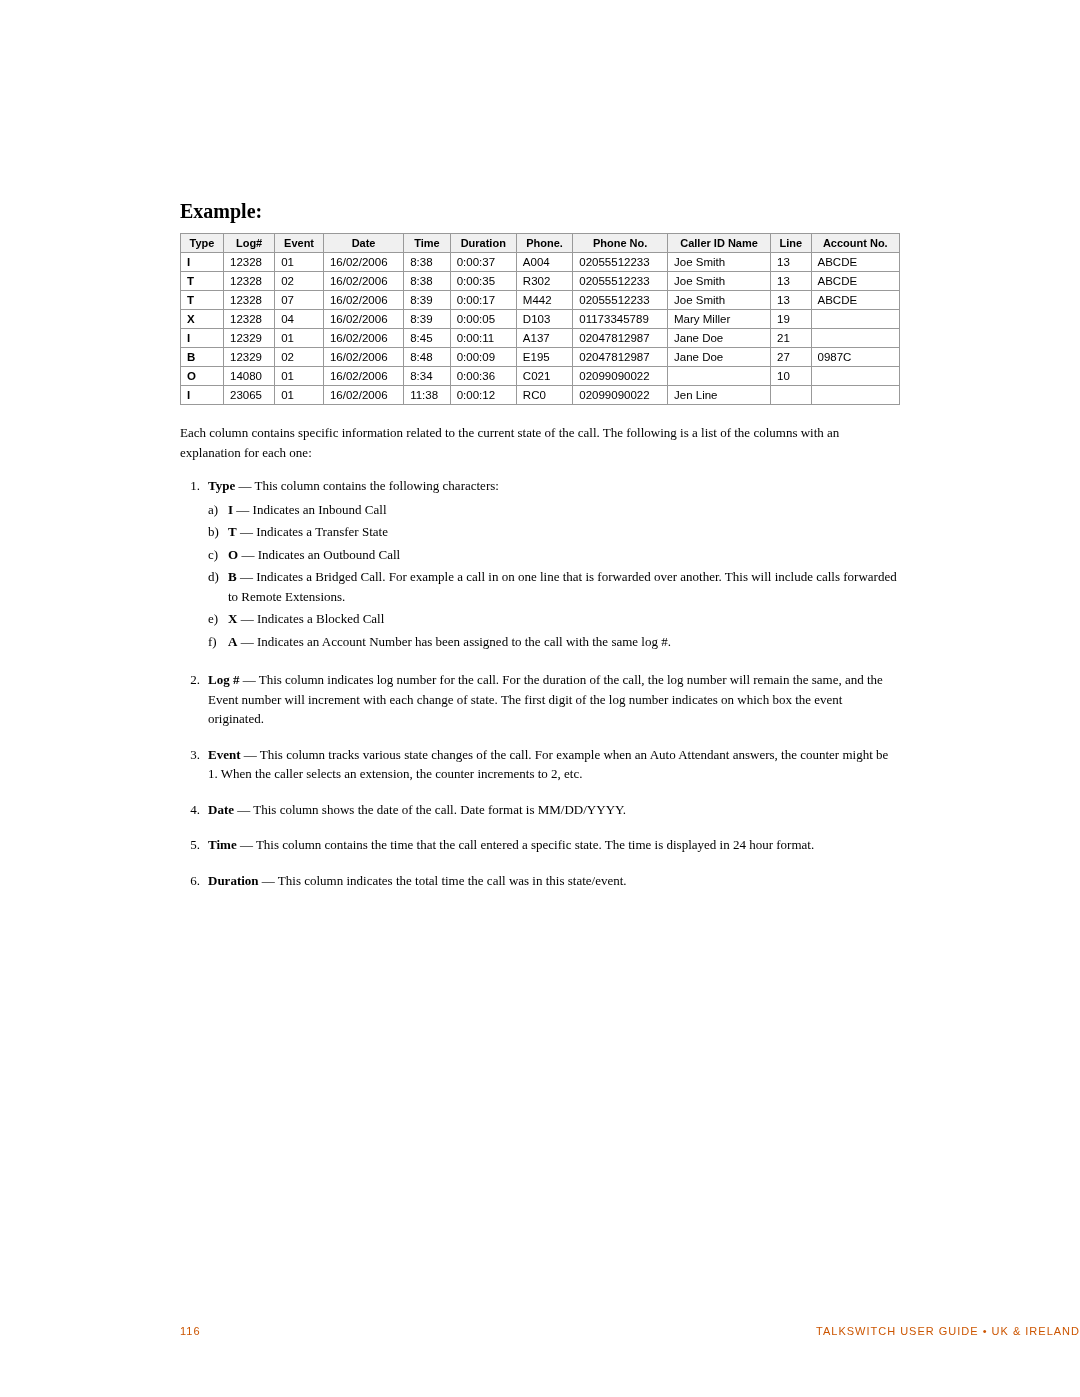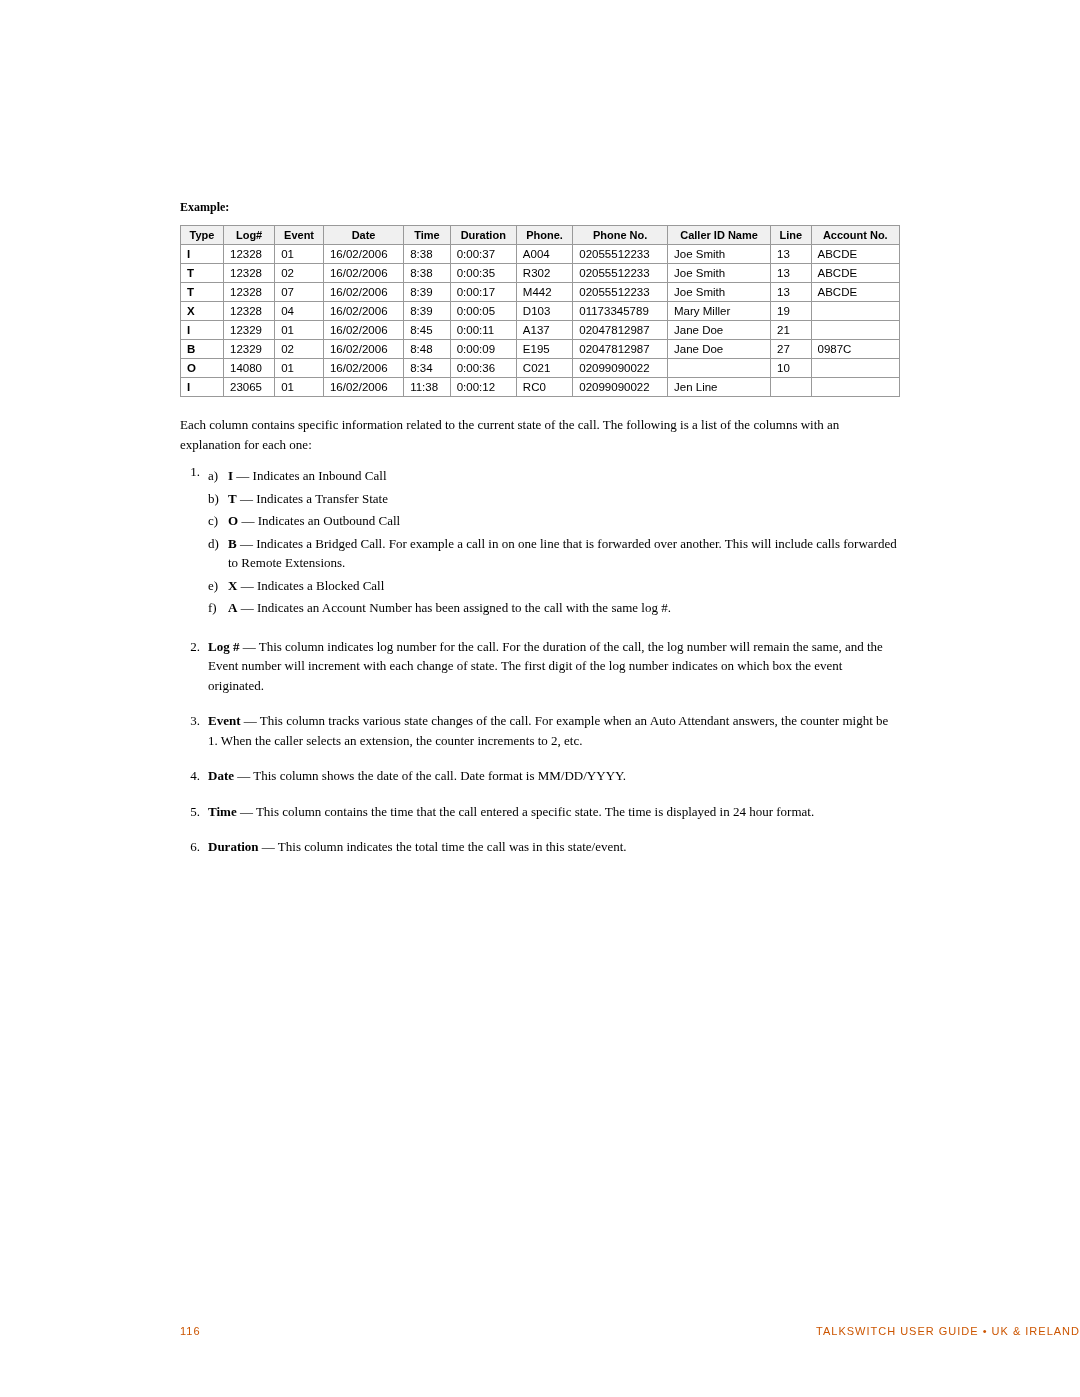--- a/index.html
+++ b/index.html
@@ -8,21 +8,21 @@
       font-family: Georgia, 'Times New Roman', serif;
       font-size: 13px;
       color: #000;
       width: 1080px;
       min-height: 1397px;
       padding: 200px 180px 100px 180px;
     }
 
     .example-label {
       font-weight: bold;
-      font-size: 12px;
+      font-size: 20px;
       margin-bottom: 10px;
     }
 
     .call-table {
       border-collapse: collapse;
       width: 100%;
       margin-bottom: 18px;
       font-size: 11.5px;
       font-family: Arial, Helvetica, sans-serif;
     }
@@ -39,21 +39,21 @@
       font-size: 11px;
     }
 
     .call-table td:first-child {
       font-weight: bold;
     }
 
     .description-text {
       font-size: 13px;
       line-height: 1.5;
-      margin-bottom: 8px;
+      margin-bottom: 14px;
     }
 
     .numbered-list {
       list-style: none;
       padding: 0;
       margin: 0;
     }
 
     .numbered-list > li {
       margin-bottom: 16px;
@@ -245,20 +245,21 @@
         </tr>
       </tbody>
   </table>
 
   <p class="description-text">Each column contains specific information related to the current state of the call. The following is a list of the columns with an explanation for each one:</p>
 
   <ol class="numbered-list" id="main-list">
   <li>
         <span class="num">1.</span>
         <div class="content">
+          <p><b>Type</b> — This column contains the following characters:</p>
           <ul class="sub-list">
             <li>
               <span class="sub-label">a)</span>
               <span class="sub-content"><b>I</b> — Indicates an Inbound Call</span>
             </li>
             <li>
               <span class="sub-label">b)</span>
               <span class="sub-content"><b>T</b> — Indicates a Transfer State</span>
             </li>
             <li>

